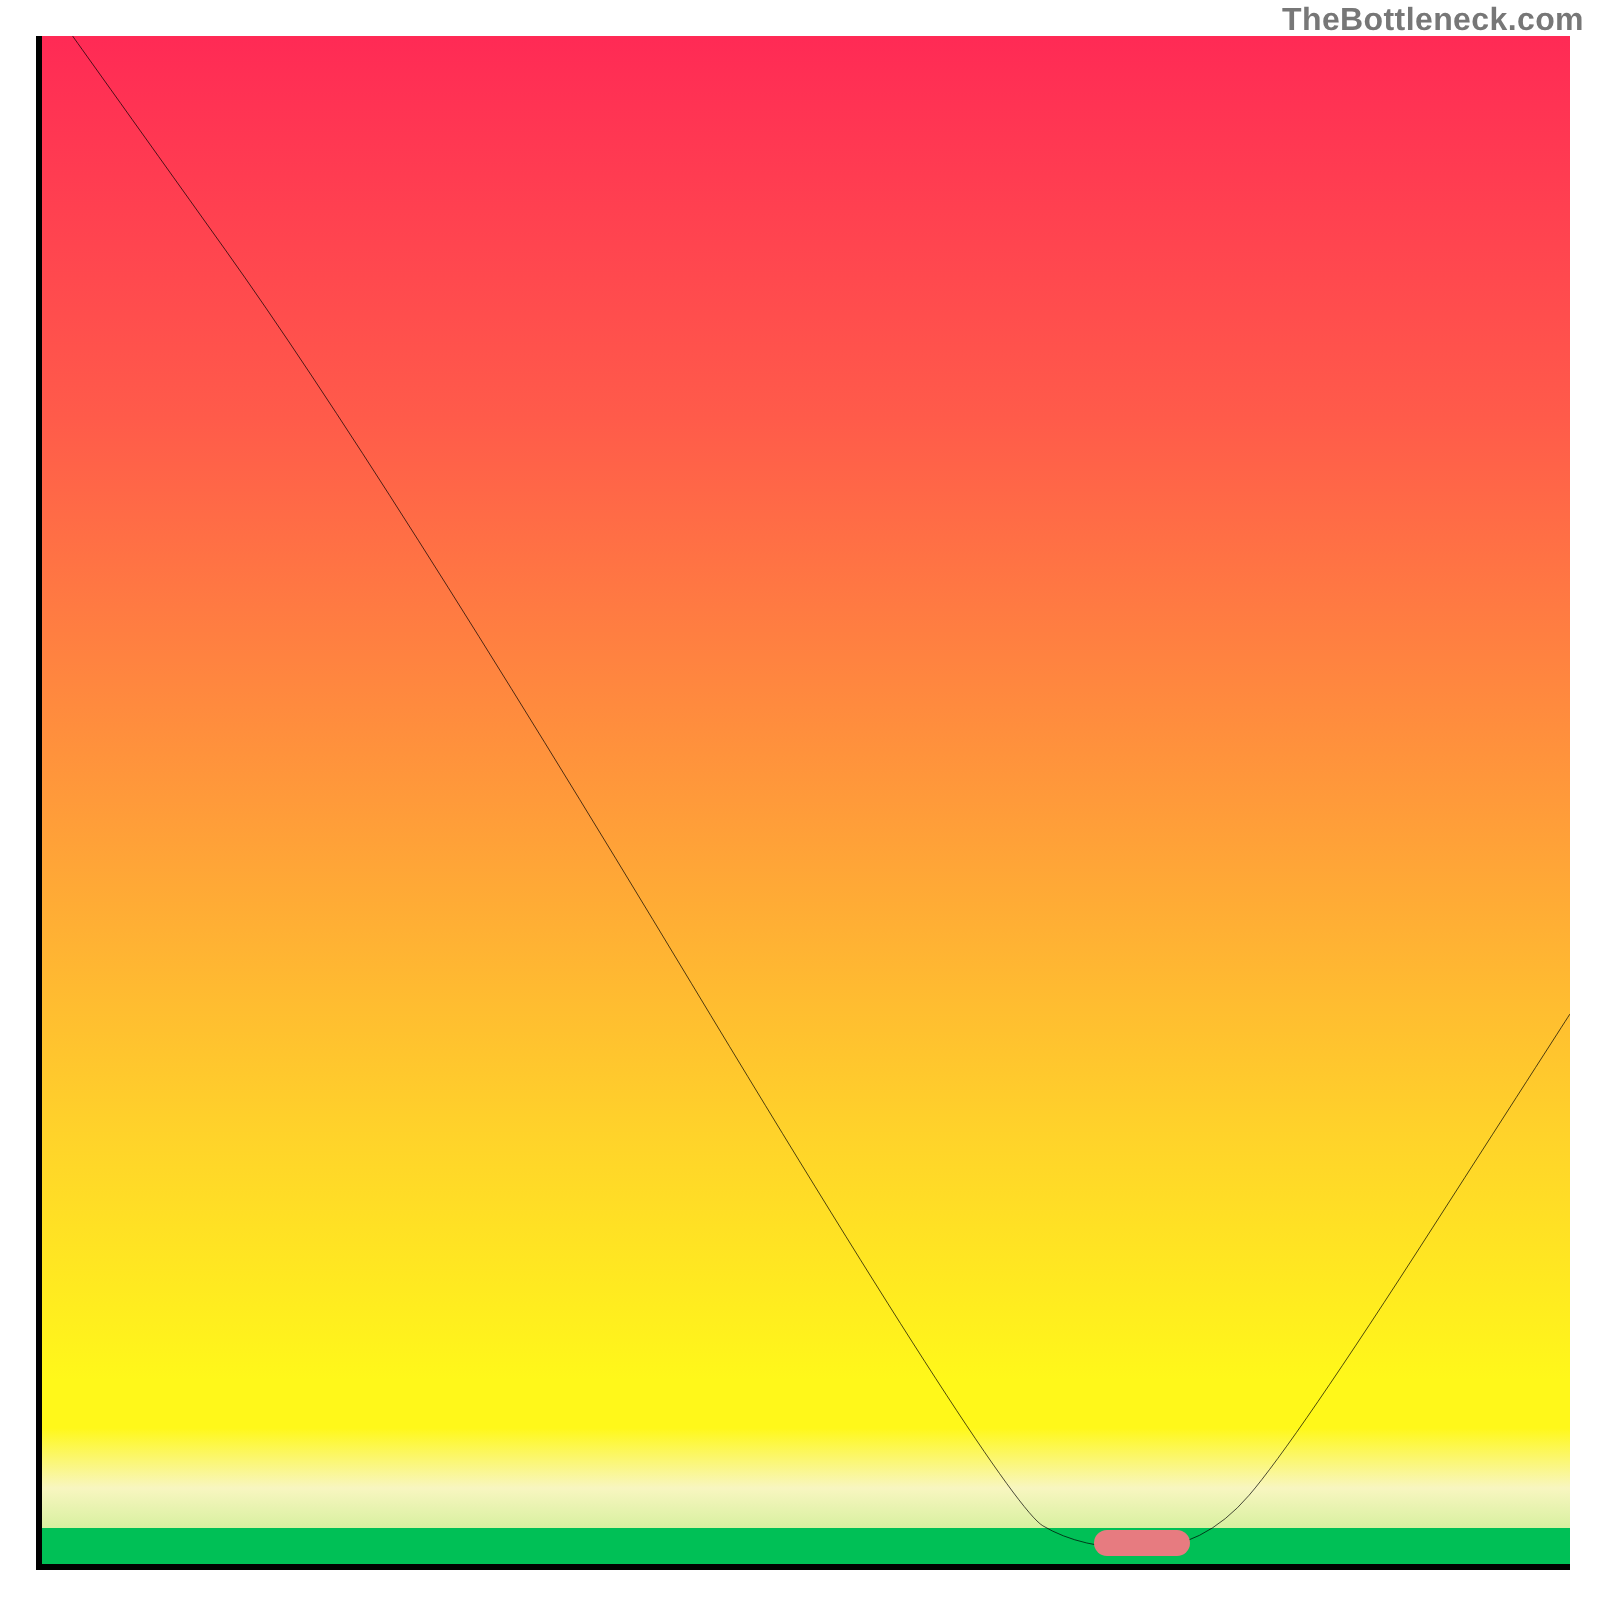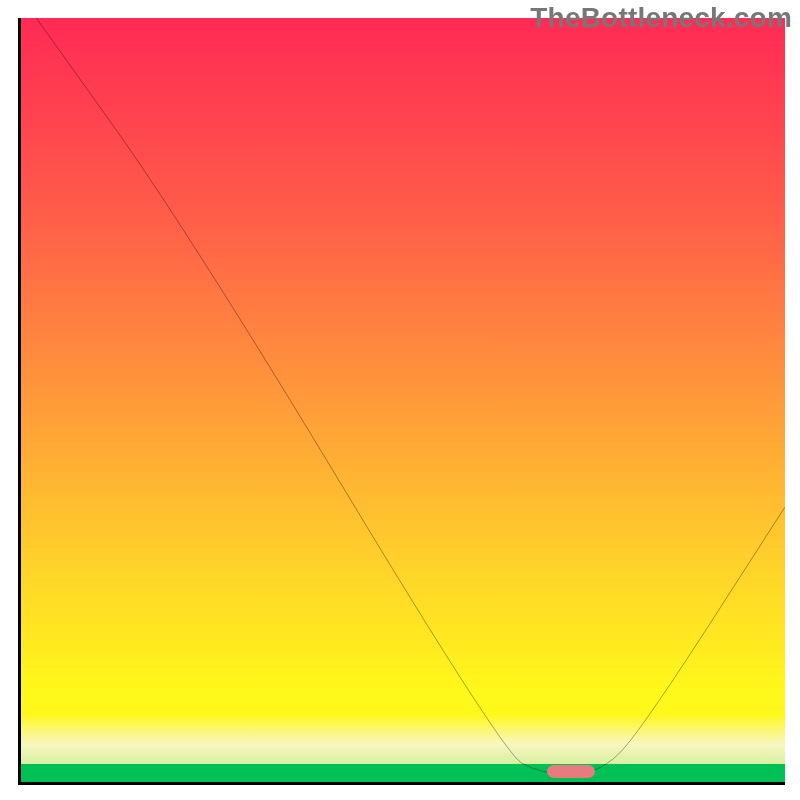--- a/index.html
+++ b/index.html
@@ -13,21 +13,21 @@
   }
   .wrap {
     position: relative;
     width: 800px;
     height: 800px;
   }
   .watermark {
     position: absolute;
     top: 2px;
     right: 8px;
-    font-size: 28px;
+    font-size: 16px;
     font-weight: 600;
     color: #777;
     letter-spacing: 0.2px;
     z-index: 30;
     user-select: none;
   }
   .plot-area {
     position: absolute;
     left: 18px;
     top: 18px;

